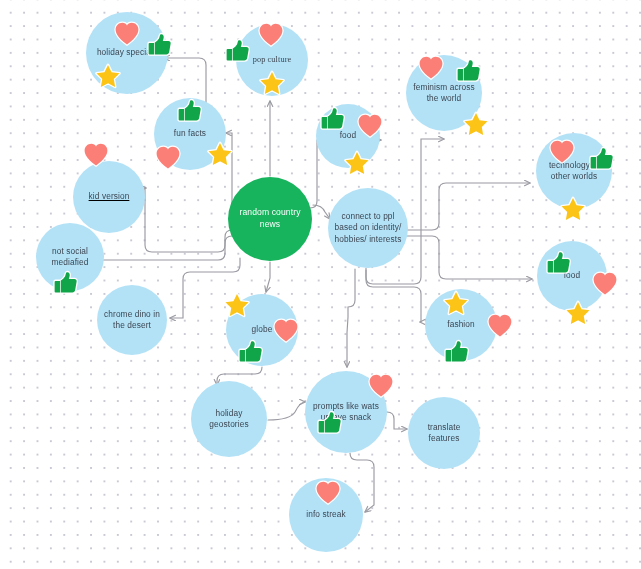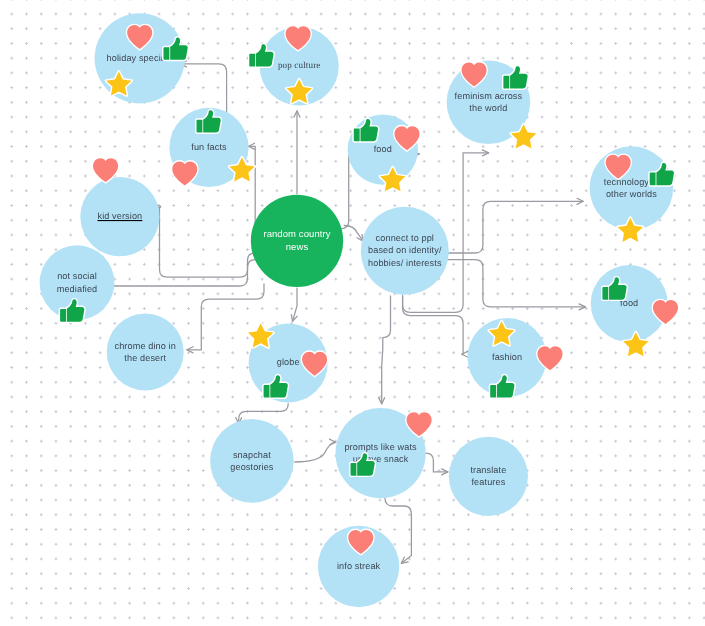--- a/index.html
+++ b/index.html
@@ -283,21 +283,21 @@
         <svg viewBox="0 0 32 32">
           <path d="M16 29 C4 20.5 2 14.5 2 10.6 C2 5.6 5.8 2.2 10.2 2.2 C12.9 2.2 15 3.6 16 5.4 C17 3.6 19.1 2.2 21.8 2.2 C26.2 2.2 30 5.6 30 10.6 C30 14.5 28 20.5 16 29 Z" fill="#fc7f77" stroke="#ffffff" stroke-width="3.2" stroke-linejoin="round" paint-order="stroke"></path>
         </svg>
       </span>
       <span class="sticker" style="left: 444px; top: 339px;">
         <svg viewBox="0 0 32 32">
           <path d="M9.5 13.2 C9.5 13.2 13.6 10.6 15 7.4 C15.9 5.3 15.4 3.4 17 2.8 C18.9 2.1 20.6 3.6 20.6 6.1 C20.6 8.2 19.4 11.2 19.4 11.2 L26.3 11.2 C28.2 11.2 29.4 12.6 29.1 14.3 L27.3 24.6 C27 26.5 25.6 27.6 23.8 27.6 L9.5 27.6 Z M3.2 13.4 L8.6 13.4 L8.6 27.6 L3.2 27.6 C2.4 27.6 2 27.1 2 26.4 L2 14.6 C2 13.9 2.4 13.4 3.2 13.4 Z" fill="#11a54a" stroke="#ffffff" stroke-width="3.2" stroke-linejoin="round" paint-order="stroke"></path>
         </svg>
       </span>
       <div class="node blue" style="left: 191px; top: 381px; width: 76px; height: 76px;">
-        <div class="node-label">snapchat geostories</div>
+        <div class="node-label">holiday geostories</div>
       </div>
       <div class="node blue" style="left: 305px; top: 371px; width: 82px; height: 82px;">
         <div class="node-label">prompts like wats ur fave snack</div>
       </div>
       <span class="sticker" style="left: 368px; top: 373px;">
         <svg viewBox="0 0 32 32">
           <path d="M16 29 C4 20.5 2 14.5 2 10.6 C2 5.6 5.8 2.2 10.2 2.2 C12.9 2.2 15 3.6 16 5.4 C17 3.6 19.1 2.2 21.8 2.2 C26.2 2.2 30 5.6 30 10.6 C30 14.5 28 20.5 16 29 Z" fill="#fc7f77" stroke="#ffffff" stroke-width="3.2" stroke-linejoin="round" paint-order="stroke"></path>
         </svg>
       </span>
       <span class="sticker" style="left: 317px; top: 410px;">

